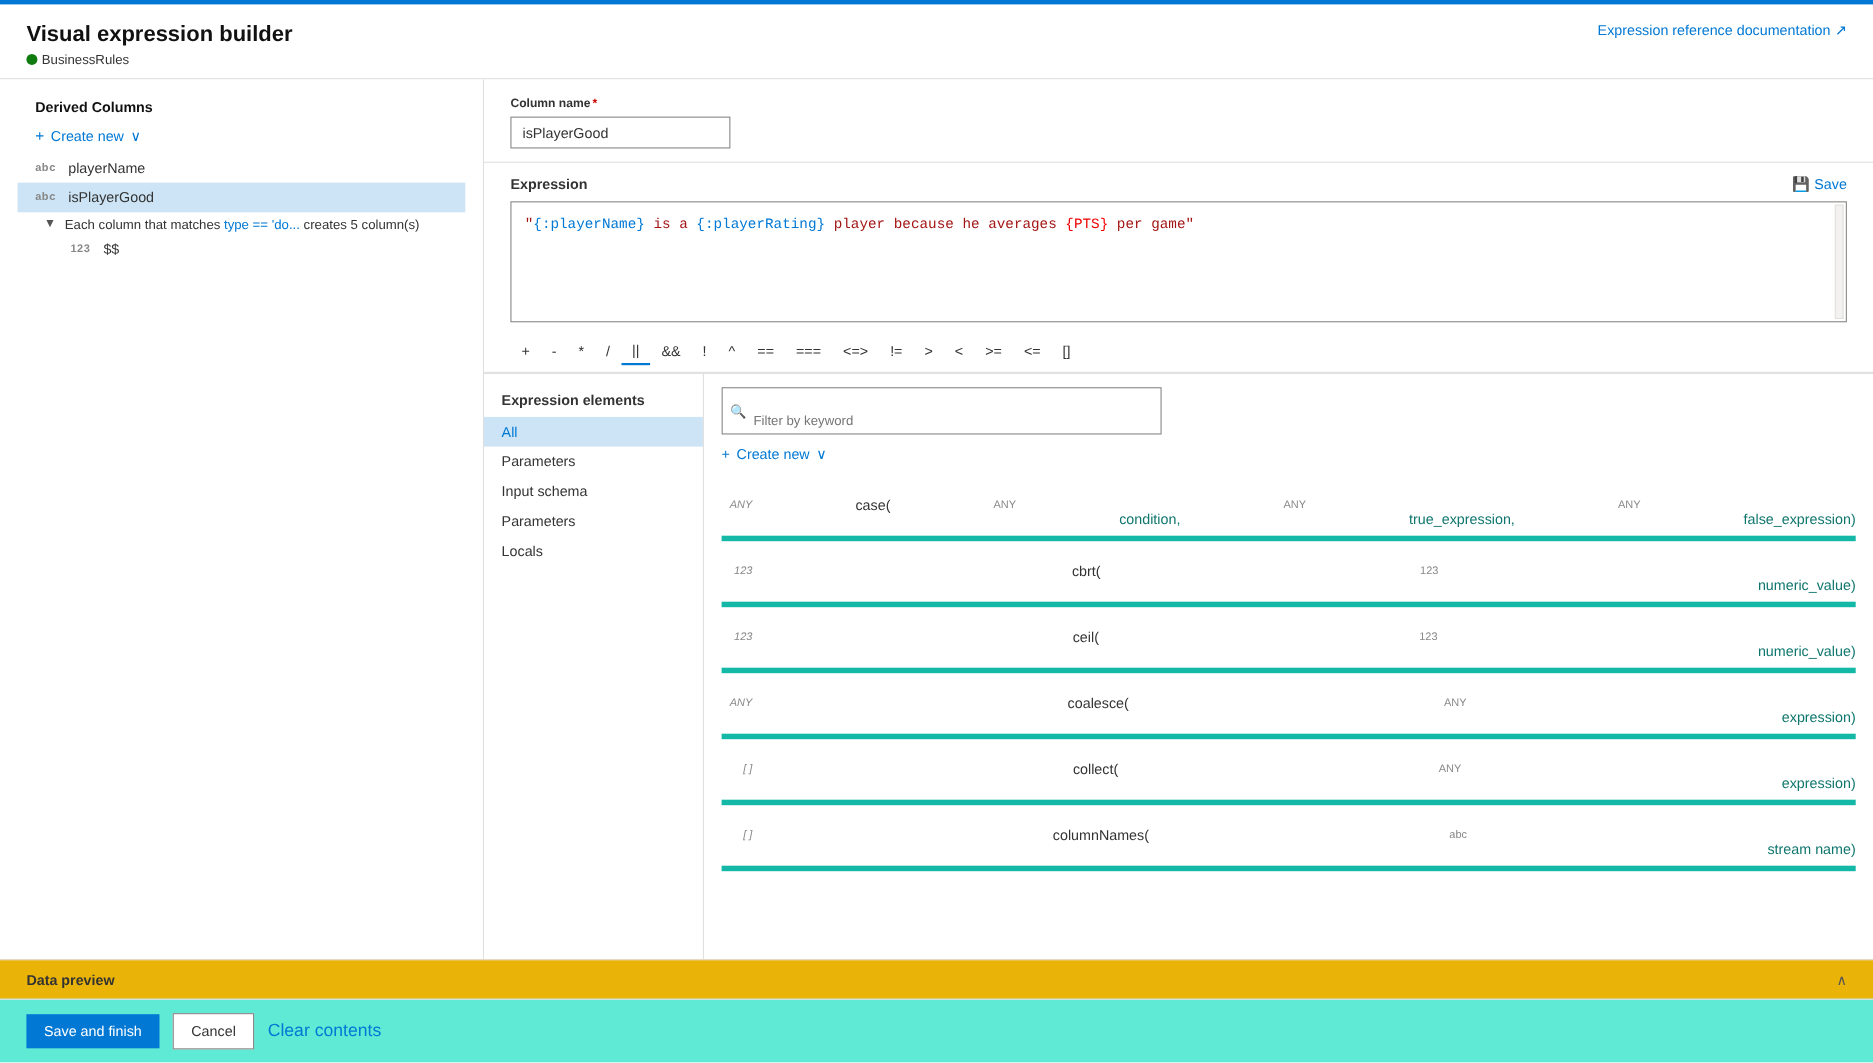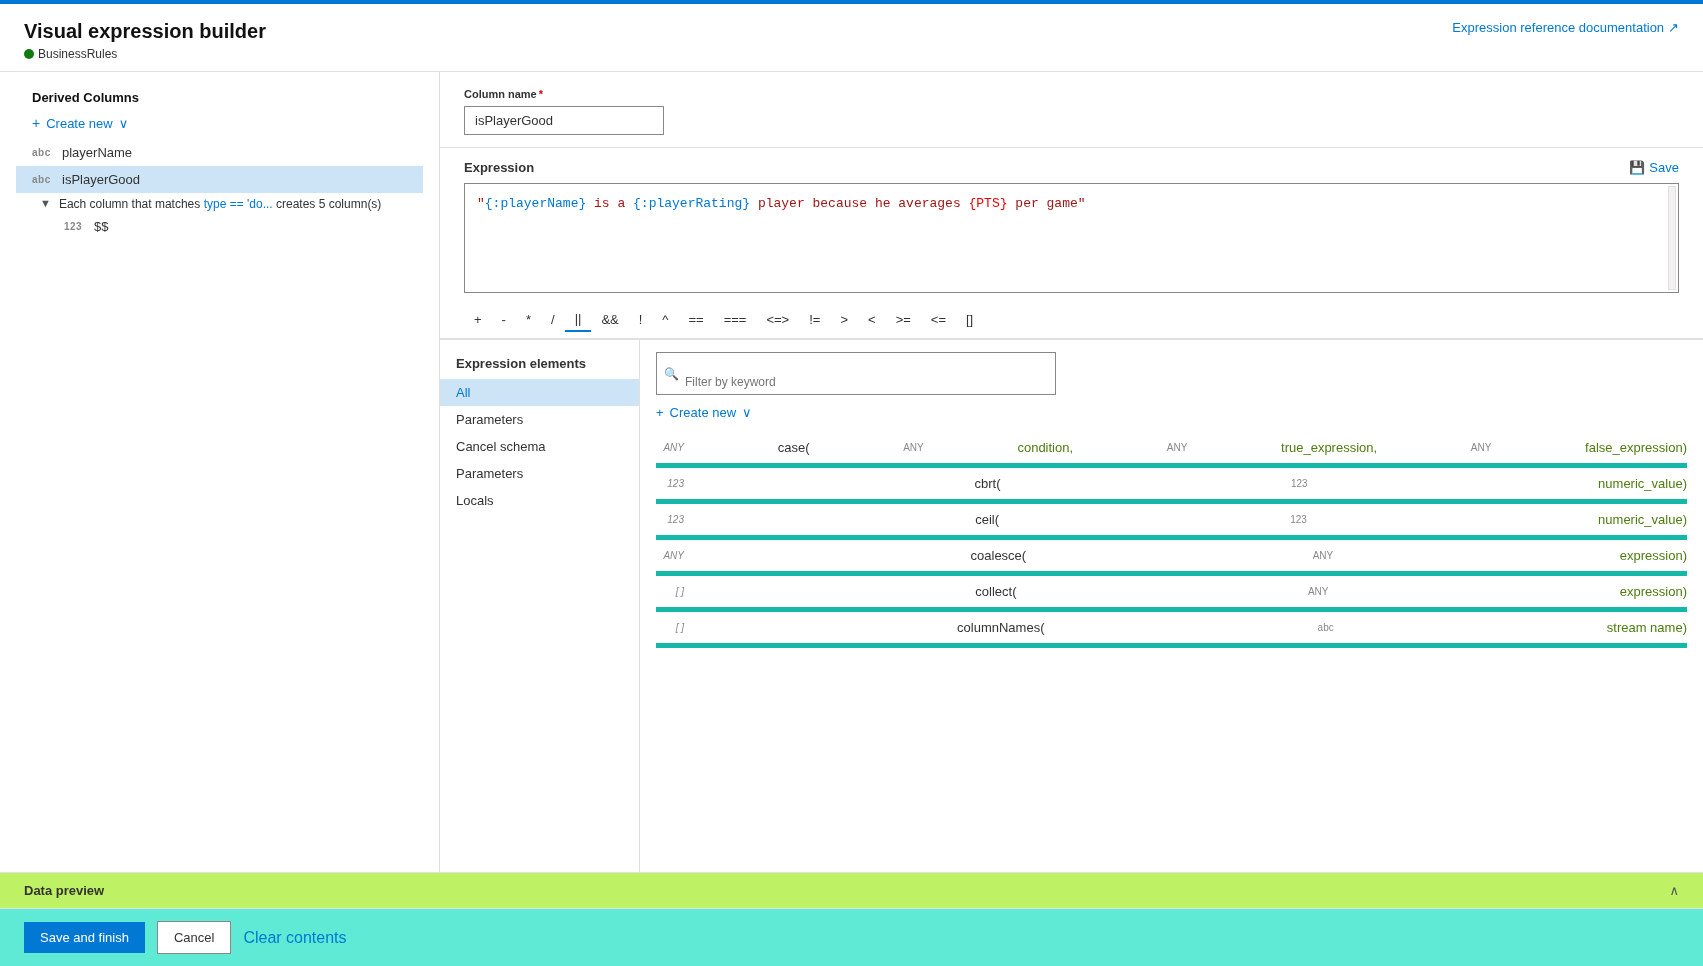--- a/index.html
+++ b/index.html
@@ -66,24 +66,24 @@
     .values-title { font-size: 13px; font-weight: 600; margin-bottom: 10px; }
     .filter-input-wrap { position: relative; margin-bottom: 10px; }
     .filter-input { border: 1px solid #8a8886; padding: 22px 10px 5px 28px; font-size: 12px; width: 100%; max-width: 400px; }
     .filter-icon { position: absolute; left: 8px; top: 50%; transform: translateY(-50%); color: #888; font-size: 12px; }
     .create-new-val { display: flex; align-items: center; gap: 6px; color: #0078d4; cursor: pointer; font-size: 13px; margin-bottom: 12px; }
 
     .func-list { display: flex; flex-direction: column; gap: 0; }
     .func-item { display: flex; align-items: center; gap: 24px; padding: 8px 0; border-bottom: 5px solid #14b8a6; font-size: 13px; justify-content: space-between; }
     .func-type { font-size: 10px; color: #888; font-style: italic; min-width: 28px; text-align: right; }
     .func-name { color: #333; }
-    .func-param { color: #4d7c0f; }
+    .func-param { color: #0f766e; margin-top: 24px; }
     .func-keyword { color: #888; font-size: 10px; }
 
-    .data-preview-bar { border-top: 1px solid #e0e0e0; padding: 10px 24px; display: flex; align-items: center; justify-content: space-between; background: #bef264; cursor: pointer; }
+    .data-preview-bar { border-top: 1px solid #e0e0e0; padding: 10px 24px; display: flex; align-items: center; justify-content: space-between; background: #eab308; cursor: pointer; }
     .data-preview-title { font-size: 13px; font-weight: 600; }
     .chevron-up { color: #555; font-size: 13px; }
 
     .bottom-bar { border-top: 1px solid #e0e0e0; padding: 12px 24px; display: flex; align-items: center; gap: 12px; background: #5eead4; }
     .btn-primary { background: #0078d4; color: #fff; border: none; padding: 8px 16px; font-size: 13px; cursor: pointer; }
     .btn-secondary { background: #fff; color: #333; border: 1px solid #8a8886; padding: 8px 16px; font-size: 13px; cursor: pointer; }
     .btn-link { background: none; border: none; color: #0078d4; font-size: 16px; cursor: pointer; }
   </style>
 </head>
 <body>
@@ -190,21 +190,21 @@
 
       <div class="expr-elements">
         <div class="panel-title">Expression elements</div>
         <div class="elem-item active">
           <span>All</span>
         </div>
         <div class="elem-item">
           <span>Parameters</span>
         </div>
         <div class="elem-item">
-          <span>Cancel schema</span>
+          <span>Input schema</span>
         </div>
         <div class="elem-item">
           <span>Parameters</span>
         </div>
         <div class="elem-item">
           <span>Locals</span>
         </div>
       </div>
 
       <div class="expr-values">

